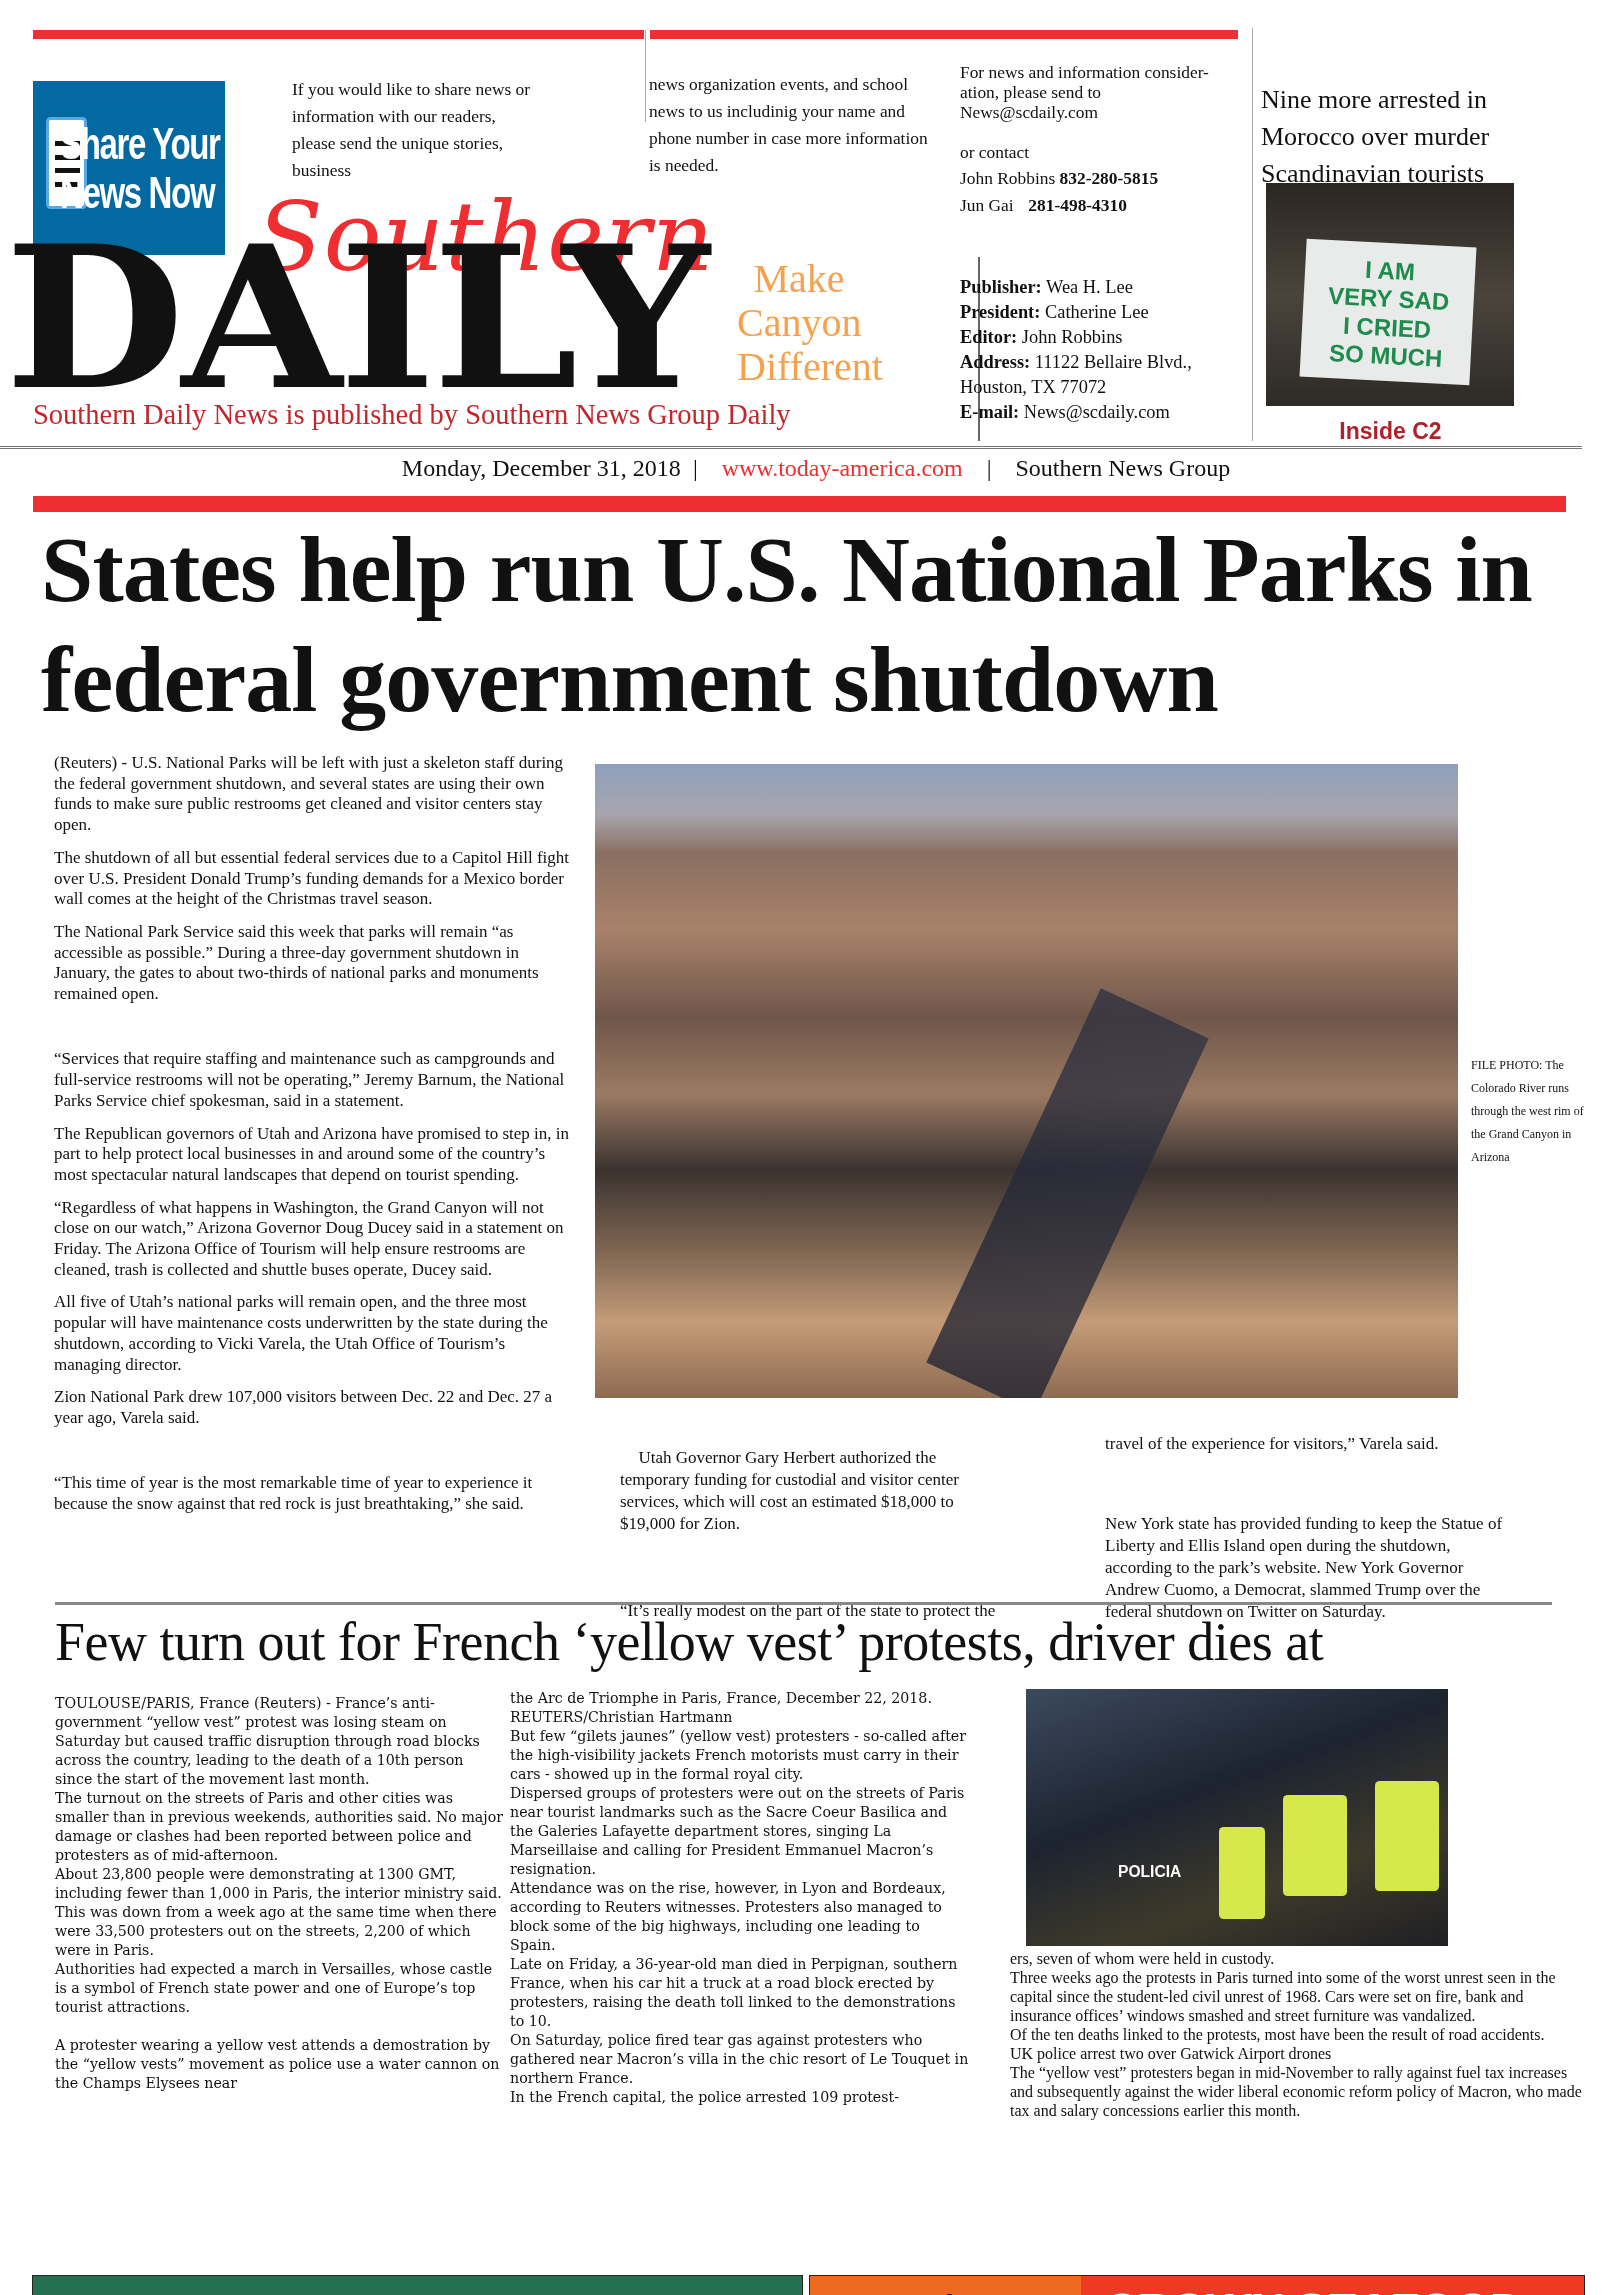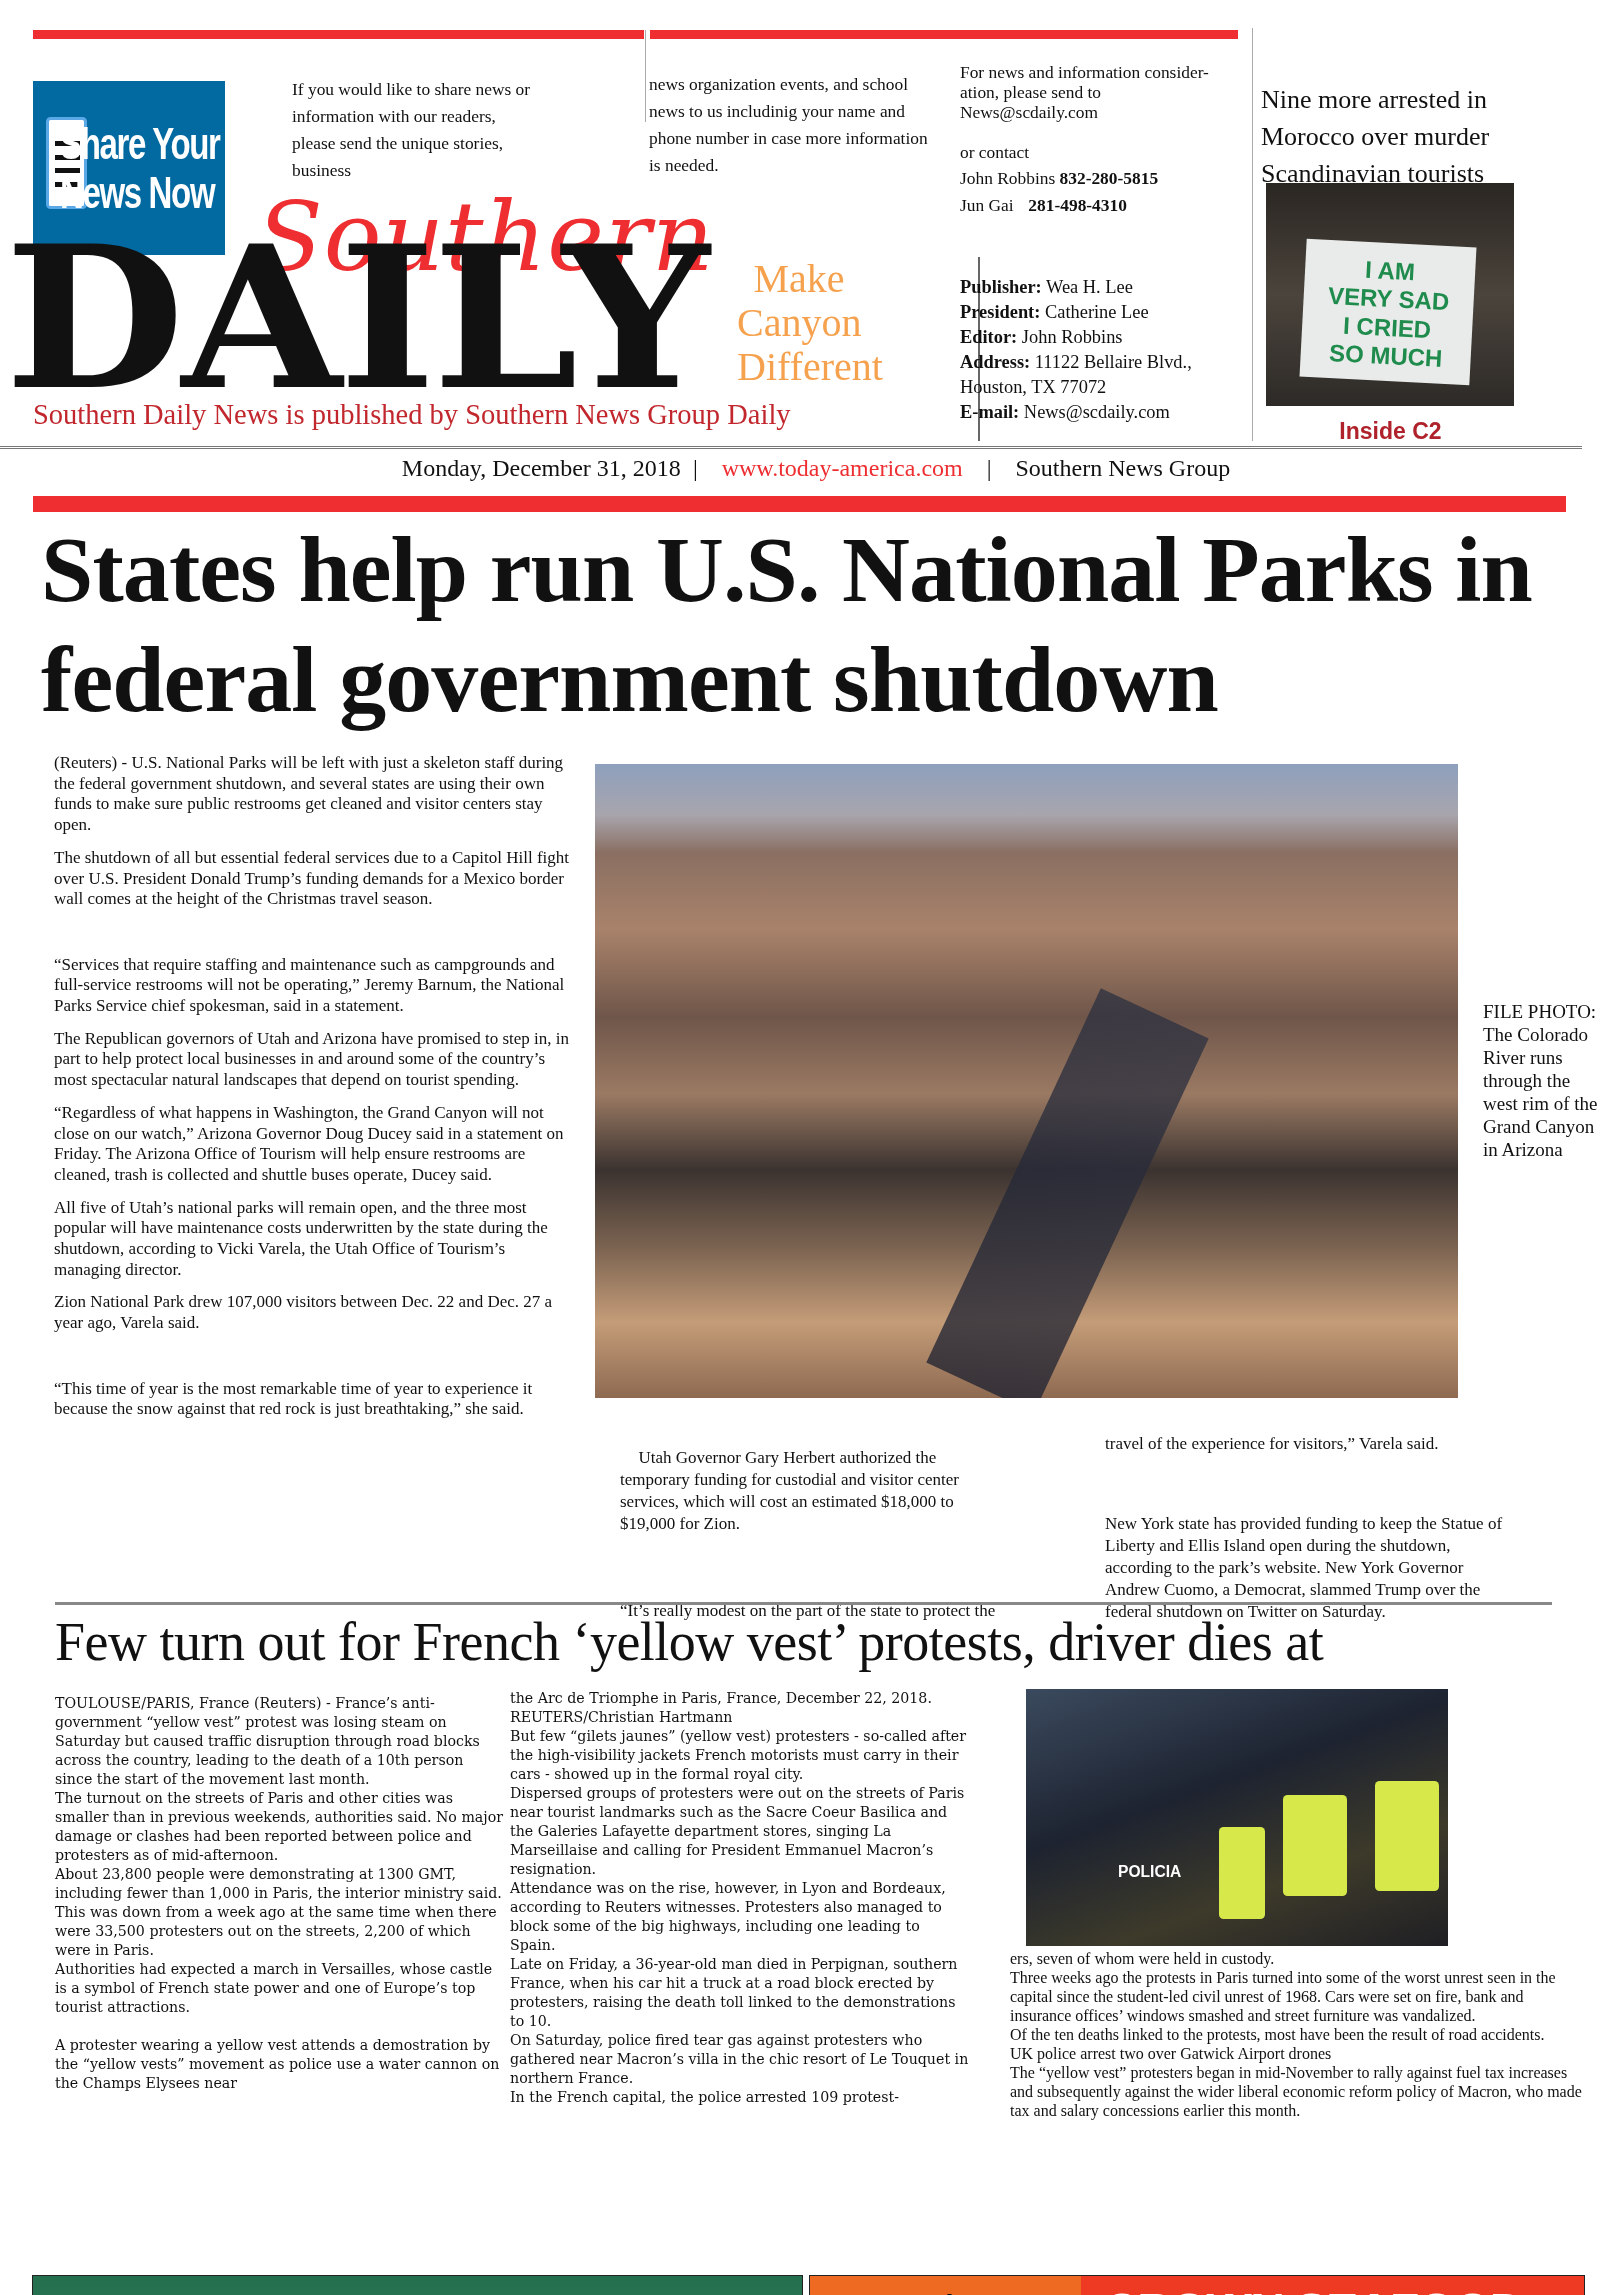--- a/index.html
+++ b/index.html
@@ -31,21 +31,21 @@
   .dateline .url { color: #ee2e31; }
 
   
   .lead-head { font-family: "Liberation Serif", serif; font-weight: bold; font-size: 94px; line-height: 110px; left: 41px; top: 514px; width: 1561px; letter-spacing: -0.9px; }
   .body-text { font-size: 17px; line-height: 20.7px; }
   .body-text p { margin: 12px; }
   .body-text .gap { height: 20.7px; }
   .canyon { left: 595px; top: 764px; width: 863px; height: 634px; background:
       linear-gradient(180deg, #8ea0bd 0%, #a8a5ad 8%, #8a6f62 14%, #a9826a 26%, #6f564a 40%, #9b7a63 52%, #3b3330 64%, #7a6250 76%, #c49c78 88%, #8e6a52 100%); overflow: hidden; }
   .canyon .river { position: absolute; left: 413px; top: 230px; width: 119px; height: 413px; background: linear-gradient(180deg, #2c3040, #1b2030); transform: rotate(25deg); opacity: 0.75; }
-  .caption-right { font-size: 19px; line-height: 23px; left: 1471px; top: 1000px; width: 119px; margin-left: 12px; }
+  .caption-right { font-size: 12px; line-height: 23px; left: 1471px; top: 1054px; width: 119px; }
 
   
   .french-head { font-size: 54px; left: 55px; top: 1611px; white-space: nowrap; letter-spacing: -0.5px; }
   .french-body { font-family: "DejaVu Serif", serif; font-size: 14.2px; line-height: 19px; }
   .protest-photo { left: 1026px; top: 1689px; width: 422px; height: 257px; background: linear-gradient(160deg, #3b4a5e 0%, #1d2330 40%, #3d3a2a 70%, #1f1f24 100%); overflow: hidden; }
   .protest-photo .vest { position: absolute; background: #d6e84a; border-radius: 4.6px; }
   .protest-photo .police-label { position: absolute; left: 92px; top: 174px; color: #fff; font-family: "Liberation Sans", sans-serif; font-weight: bold; font-size: 15.6px; }
   .french-right { font-size: 16px; line-height: 19px; left: 1010px; top: 1949px; width: 578px; }
 
   
@@ -133,20 +133,21 @@
   &nbsp;&nbsp;&nbsp;<span>|</span>&nbsp;&nbsp;&nbsp;
   <span>Southern News Group</span>
 </div>
 <div class="abs redbar" style="left:33px;top:496px;width:1533px;height:15.6px;"></div>
 
 <h1 class="abs lead-head">States help run U.S. National Parks in federal government shutdown</h1>
 
 <div class="abs body-text" style="left:42px;top:741px;width:542px;">
   <p>(Reuters) - U.S. National Parks will be left with just a skeleton staff during the federal government shutdown, and several states are using their own funds to make sure public restrooms get cleaned and visitor centers stay open.</p>
   <p>The shutdown of all but essential federal services due to a Capitol Hill fight over U.S. President Donald Trump’s funding demands for a Mexico border wall comes at the height of the Christmas travel season.</p>
+  <p>The National Park Service said this week that parks will remain “as accessible as possible.” During a three-day government shutdown in January, the gates to about two-thirds of national parks and monuments remained open.</p>
   <div class="gap"></div>
   <p>“Services that require staffing and maintenance such as campgrounds and full-service restrooms will not be operating,” Jeremy Barnum, the National Parks Service chief spokesman, said in a statement.</p>
   <p>The Republican governors of Utah and Arizona have promised to step in, in part to help protect local businesses in and around some of the country’s most spectacular natural landscapes that depend on tourist spending.</p>
   <p>“Regardless of what happens in Washington, the Grand Canyon will not close on our watch,” Arizona Governor Doug Ducey said in a statement on Friday. The Arizona Office of Tourism will help ensure restrooms are cleaned, trash is collected and shuttle buses operate, Ducey said.</p>
   <p>All five of Utah’s national parks will remain open, and the three most popular will have maintenance costs underwritten by the state during the shutdown, according to Vicki Varela, the Utah Office of Tourism’s managing director.</p>
   <p>Zion National Park drew 107,000 visitors between Dec. 22 and Dec. 27 a year ago, Varela said.</p>
   <div class="gap"></div>
   <p>“This time of year is the most remarkable time of year to experience it because the snow against that red rock is just breathtaking,” she said.</p>
 </div>
 

